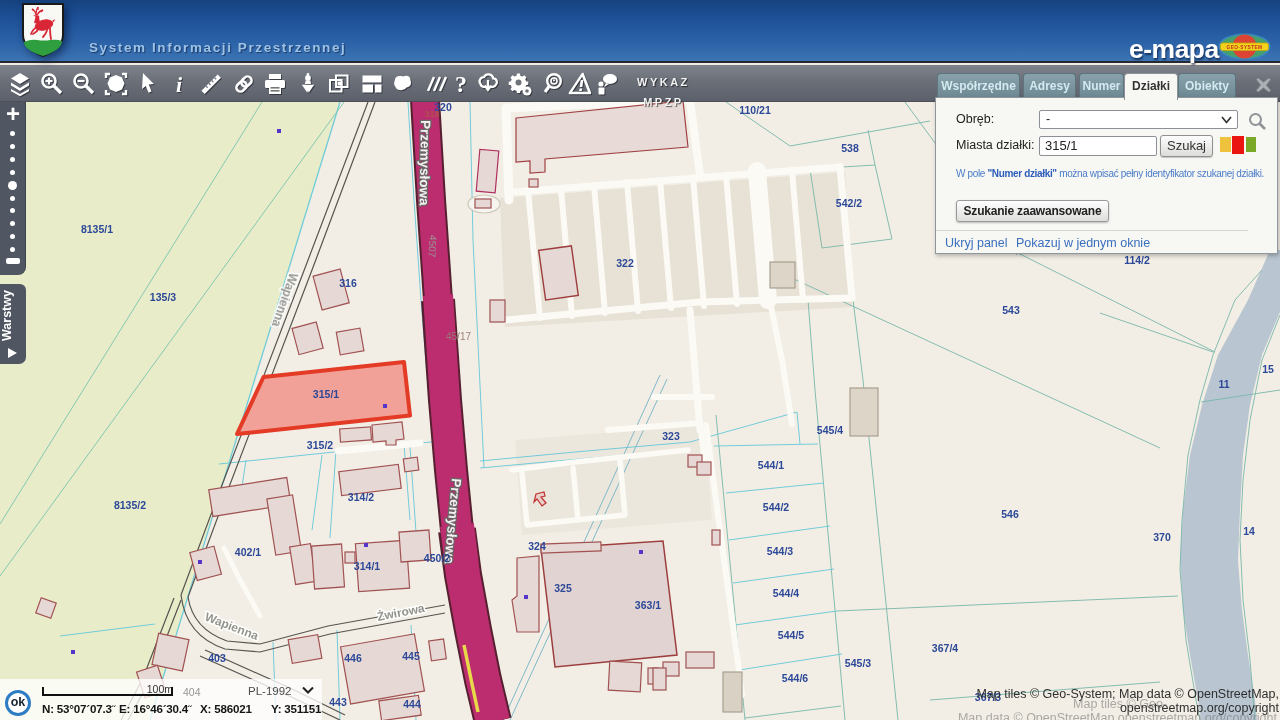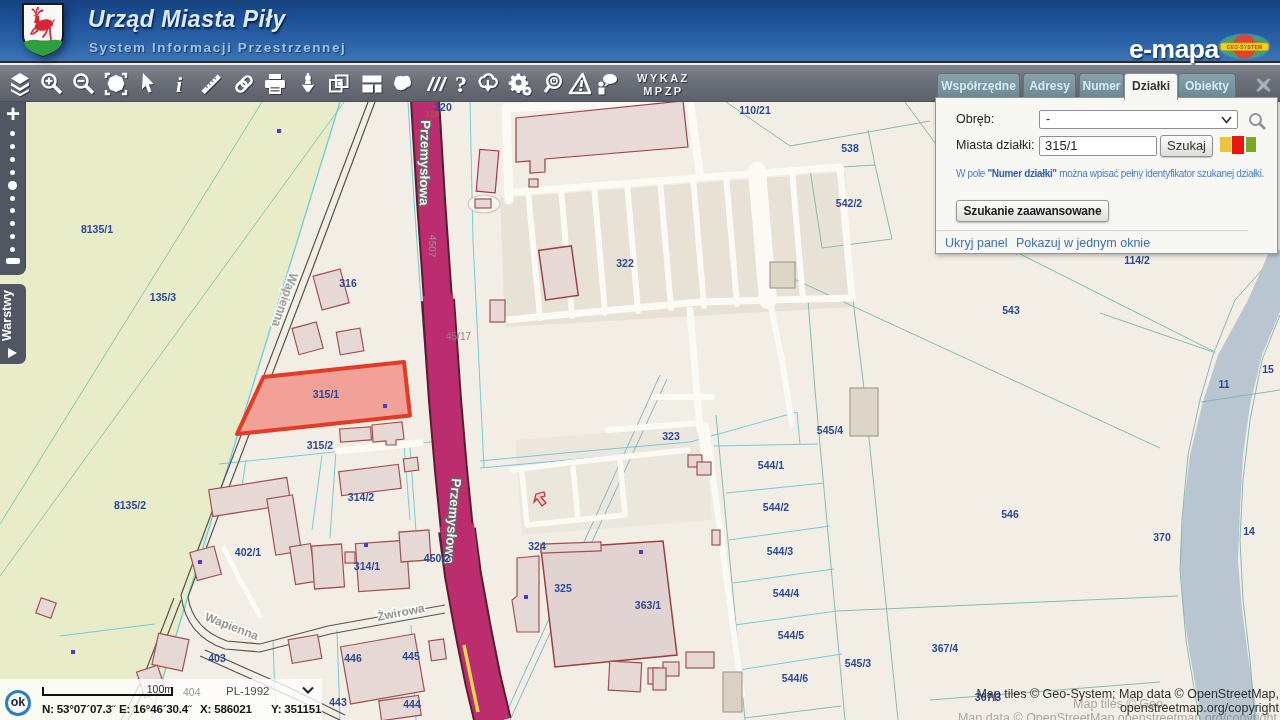--- a/index.html
+++ b/index.html
@@ -21,21 +21,21 @@
     text-shadow:1px 2px 2px rgba(0,10,40,0.6); letter-spacing:-0.5px;}
   #geologo { position:absolute; left:1218px; top:33px; }
 
   
   #toolbar { position:absolute; left:0; top:65px; width:1280px; height:37px;
     background:linear-gradient(180deg,#7e838c 0%, #6a6f78 45%, #5b606a 100%);
     border-bottom:1px solid #4c5056; z-index:20; }
   .tbi { position:absolute; top:6px; width:26px; height:26px; }
   .tbi svg { filter:drop-shadow(1px 1.5px 0.6px rgba(20,20,30,0.55)); }
   #wykaz { position:absolute; left:637px; top:72px; z-index:25; color:#f2f2f2; font-size:11px; font-weight:bold;
-    letter-spacing:2.5px; line-height:13px; text-align:center; text-shadow:1px 1px 1px rgba(0,0,0,0.6); }
+    letter-spacing:2.5px; line-height:20px; text-align:center; text-shadow:1px 1px 1px rgba(0,0,0,0.6); }
 
   
   #zoombar { position:absolute; left:0px; top:100px; width:26px; height:175px;
     background:rgba(72,79,94,0.95); border-radius:0 3px 8px 0; z-index:15;
     border-right:1px solid rgba(40,45,55,0.5); }
   #zplus { position:absolute; left:0; top:0px; width:26px; text-align:center; color:#fff; font-size:24px; font-weight:bold; }
   #zminus { position:absolute; left:6px; top:158px; width:14px; height:6px; background:#fff; border-radius:2px; }
   .zdot { position:absolute; left:10px; width:5px; height:5px; border-radius:50%; background:#fff; }
   .zdotbig { position:absolute; left:8px; width:9px; height:9px; border-radius:50%; background:#fff; }
   #warstwy { position:absolute; left:0px; top:284px; width:26px; height:80px;
@@ -78,21 +78,21 @@
   
   #bottombar { position:absolute; left:0; top:679px; width:322px; height:41px;
     background:rgba(255,255,255,0.78); z-index:15; }
   #okc { position:absolute; left:5px; top:11px; width:26px; height:26px; border-radius:50%;
     background:#fff; border:3.5px solid #2d7dc5; color:#16222e; font-size:12.5px; font-weight:bold;
     text-align:center; line-height:19px; }
   #scalebar { position:absolute; left:42px; top:8px; width:131px; height:9px;
     border-left:2.5px solid #111; border-right:2.5px solid #111; border-bottom:2.5px solid #111; }
   #scaletxt { position:absolute; left:42px; top:4px; width:131px; text-align:right; font-size:10.5px; color:#333; }
   #ghost404 { position:absolute; left:183px; top:7px; font-size:10.5px; color:rgba(130,130,130,0.85); }
-  #pl1992 { position:absolute; left:226px; top:6px; font-size:11.5px; color:#4a4a4a; }
+  #pl1992 { position:absolute; left:248px; top:6px; font-size:11.5px; color:#4a4a4a; }
   #chev { position:absolute; left:302px; top:7px; }
   #coords { position:absolute; left:42px; top:23px; font-size:11.6px; letter-spacing:-0.2px; font-weight:bold; color:#141414; white-space:nowrap; }
   #coords span { position:absolute; top:0; }
 
   
   #attrib { position:absolute; left:0px; top:682px; width:1279px; height:38px; z-index:14;
     font-size:12.5px; color:#2f2f2f; }
   #attrib .g { color:rgba(120,120,120,0.6); }
 </style>
 </head>
@@ -352,21 +352,20 @@
       </g>
       <g stroke-width="1.8" fill="none" stroke-linecap="round">
         <path d="M15,24 q-4,2 -6,7"></path>
         <path d="M17,25 q-2,4 -6,6"></path>
         <path d="M28,25 q0,6 1,11"></path>
         <path d="M26,25 q-2,6 -5,9"></path>
       </g>
       <path d="M30,18 l3,-2 -1,3 z" stroke="none"></path>
     </g>
   </svg>
-  <div id="title1">Urząd Miasta Piły</div>
   <div id="title2">System Informacji Przestrzennej</div>
   <div id="emapa">e-mapa</div>
   <svg id="geologo" width="53" height="27" viewBox="0 0 53 27">
     <ellipse cx="26.5" cy="13.5" rx="26" ry="13" fill="#3a88be"></ellipse>
     <ellipse cx="26.5" cy="13.5" rx="24" ry="11.5" fill="#45a06c"></ellipse>
     <circle cx="26.5" cy="13.5" r="12" fill="#dd4433"></circle>
     <rect x="2.5" y="10" width="48" height="7.5" rx="2" fill="#f2d31b" stroke="#c8a312" stroke-width="0.8"></rect>
     <text x="26.5" y="15.6" font-size="4.8" font-weight="bold" fill="#c03020" text-anchor="middle" font-family="Liberation Sans, sans-serif" letter-spacing="0.4">GEO-SYSTEM</text>
   </svg>
 </div>

